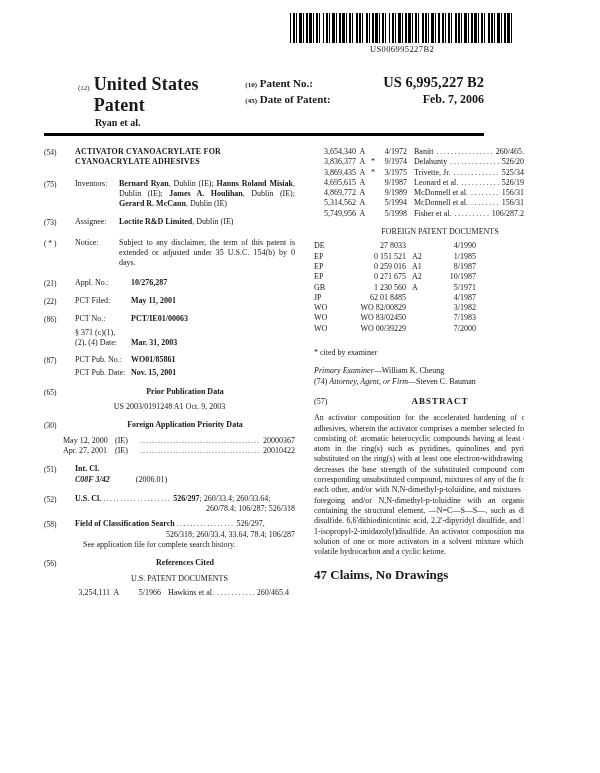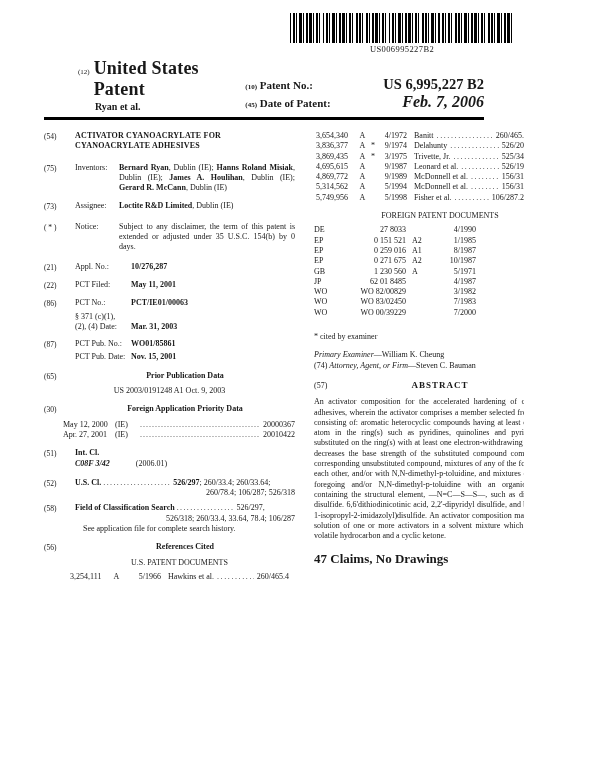--- a/index.html
+++ b/index.html
@@ -16,31 +16,31 @@
   .barcode {
     height:30px; width:100%;
     background:repeating-linear-gradient(90deg,
       #000 0 1.5px,#fff 1.5px 3px,#000 3px 5.5px,#fff 5.5px 6.5px,
       #000 6.5px 7.5px,#fff 7.5px 9.5px,#000 9.5px 12px,#fff 12px 13px,
       #000 13px 14px,#fff 14px 16.5px);
   }
   .barcode-label { font-size:8.5px; margin-top:1px; letter-spacing:.4px; }
 
   
-  .header { display:flex; justify-content:space-between; margin-top:4px;align-items:flex-end; }
+  .header { display:flex; justify-content:space-between; margin-top:20px; }
   .inid { font-size:7px; }
   .h-left { padding-left:34px; }
   .h-title-row { display:flex; align-items:baseline; }
   .h-title { font-size:18px; font-weight:bold; margin-left:4px; letter-spacing:.2px; }
   .h-authors { font-size:10px; font-weight:bold; margin-left:17px; margin-top:1px; }
   .h-right { width:252px; font-weight:bold; padding-top:2px; }
   .h-row { display:flex; justify-content:space-between; align-items:baseline; line-height:13.5px; }
   .h-lbl { font-size:11px; }
   .h-val1 { font-size:14.5px; }
-  .h-val2 { font-size:16px;font-style:italic; }
+  .h-val2 { font-size:12px; }
   .rule { border-top:3px solid #000; margin-top:5px; }
 
   
   .cols { display:flex; gap:19px; margin-top:11px; }
   .col { font-size:8px; line-height:10.3px; }
   .col-l { width:251px; flex:none; }
   .col-r { width:252px; flex:1; }
 
   .item { display:flex; margin-bottom:7px; }
   .inum { width:31px; flex:none; font-size:7.5px; padding-top:1px; }
@@ -50,21 +50,21 @@
   .lbl2 { width:56px; flex:none; }
   .just { text-align:justify; }
   .center { text-align:center; }
   .rightal { text-align:right; }
   .b { font-weight:bold; }
   .i { font-style:italic; }
   .caps-head { letter-spacing:.2px; }
 
   
   .crow { display:flex; white-space:nowrap; }
-  .c-no { width:40px; flex:none; }
+  .c-no { width:40px; text-align:right; flex:none; }
   .c-kind { width:13px; text-align:center; flex:none; }
   .c-star { width:8px; text-align:center; flex:none; }
   .c-date { width:30px; text-align:right; flex:none; }
   .c-name { margin-left:7px; flex:none; }
   .c-dots { flex:1; overflow:hidden; margin:0 3px; letter-spacing:1.6px; }
   .c-cls { flex:none; }
   .us-table-l { padding-left:26px; padding-right:6px; margin-top:2px; }
   .us-table-r { padding-left:2px; padding-right:38px; }
 
   

